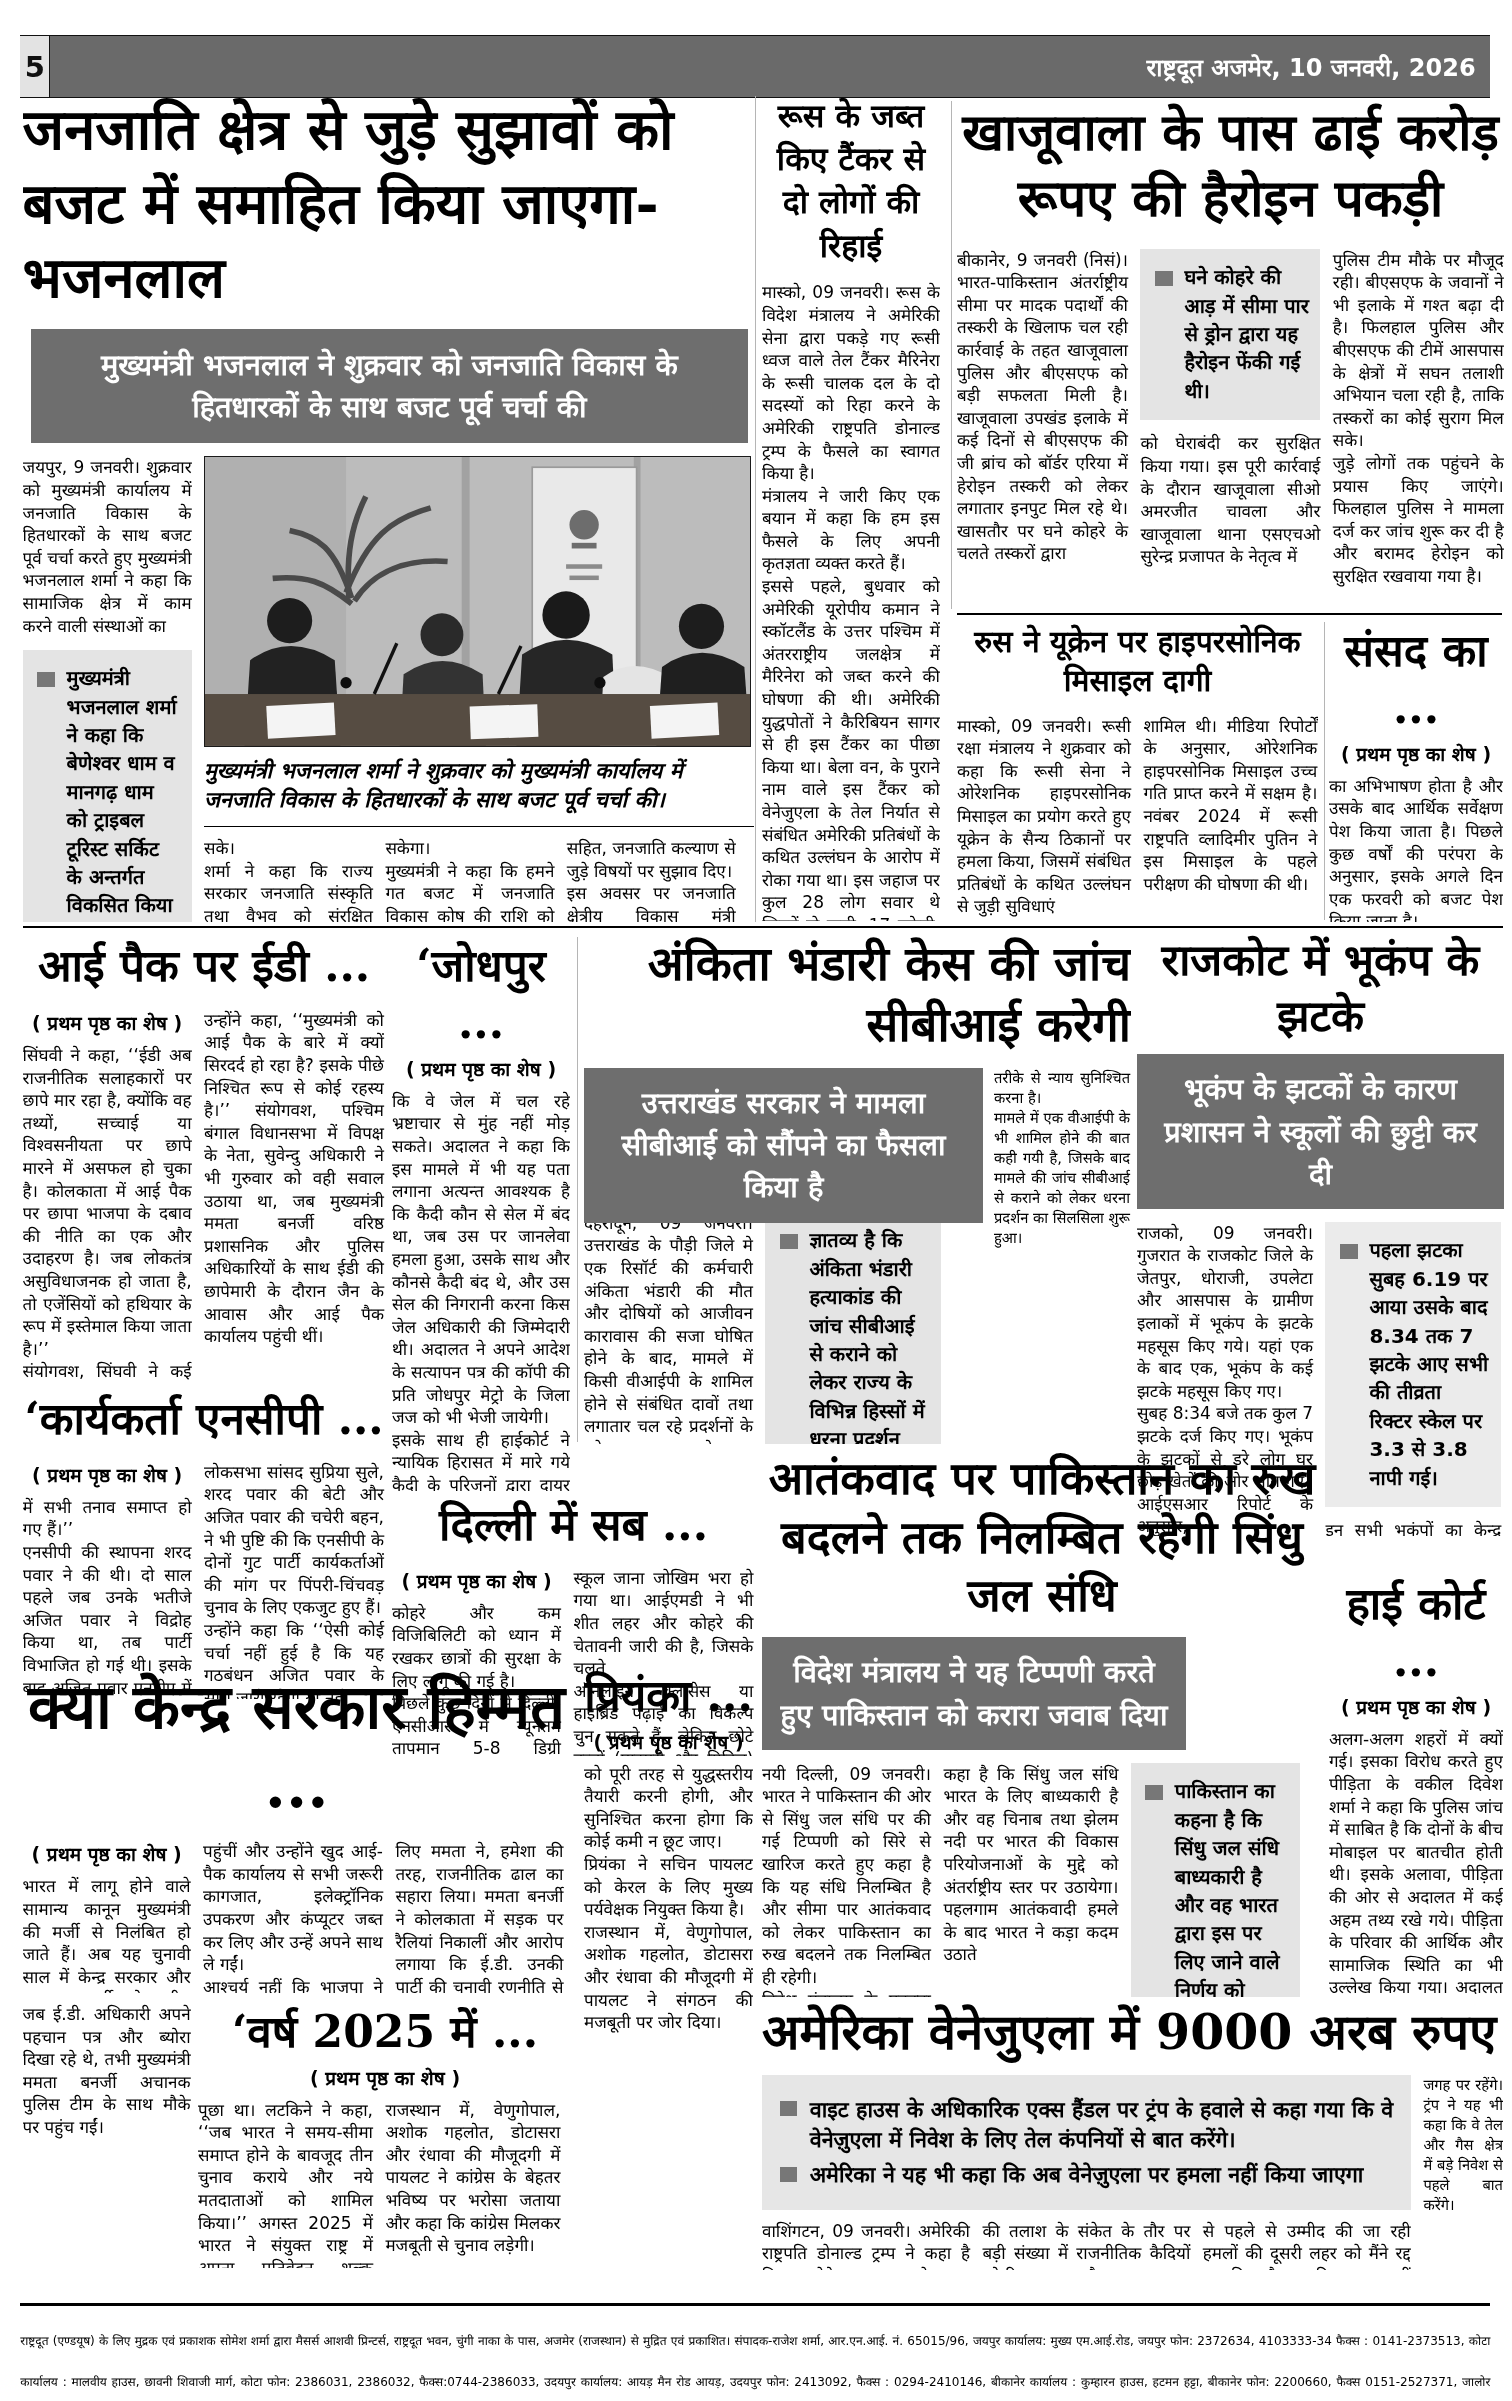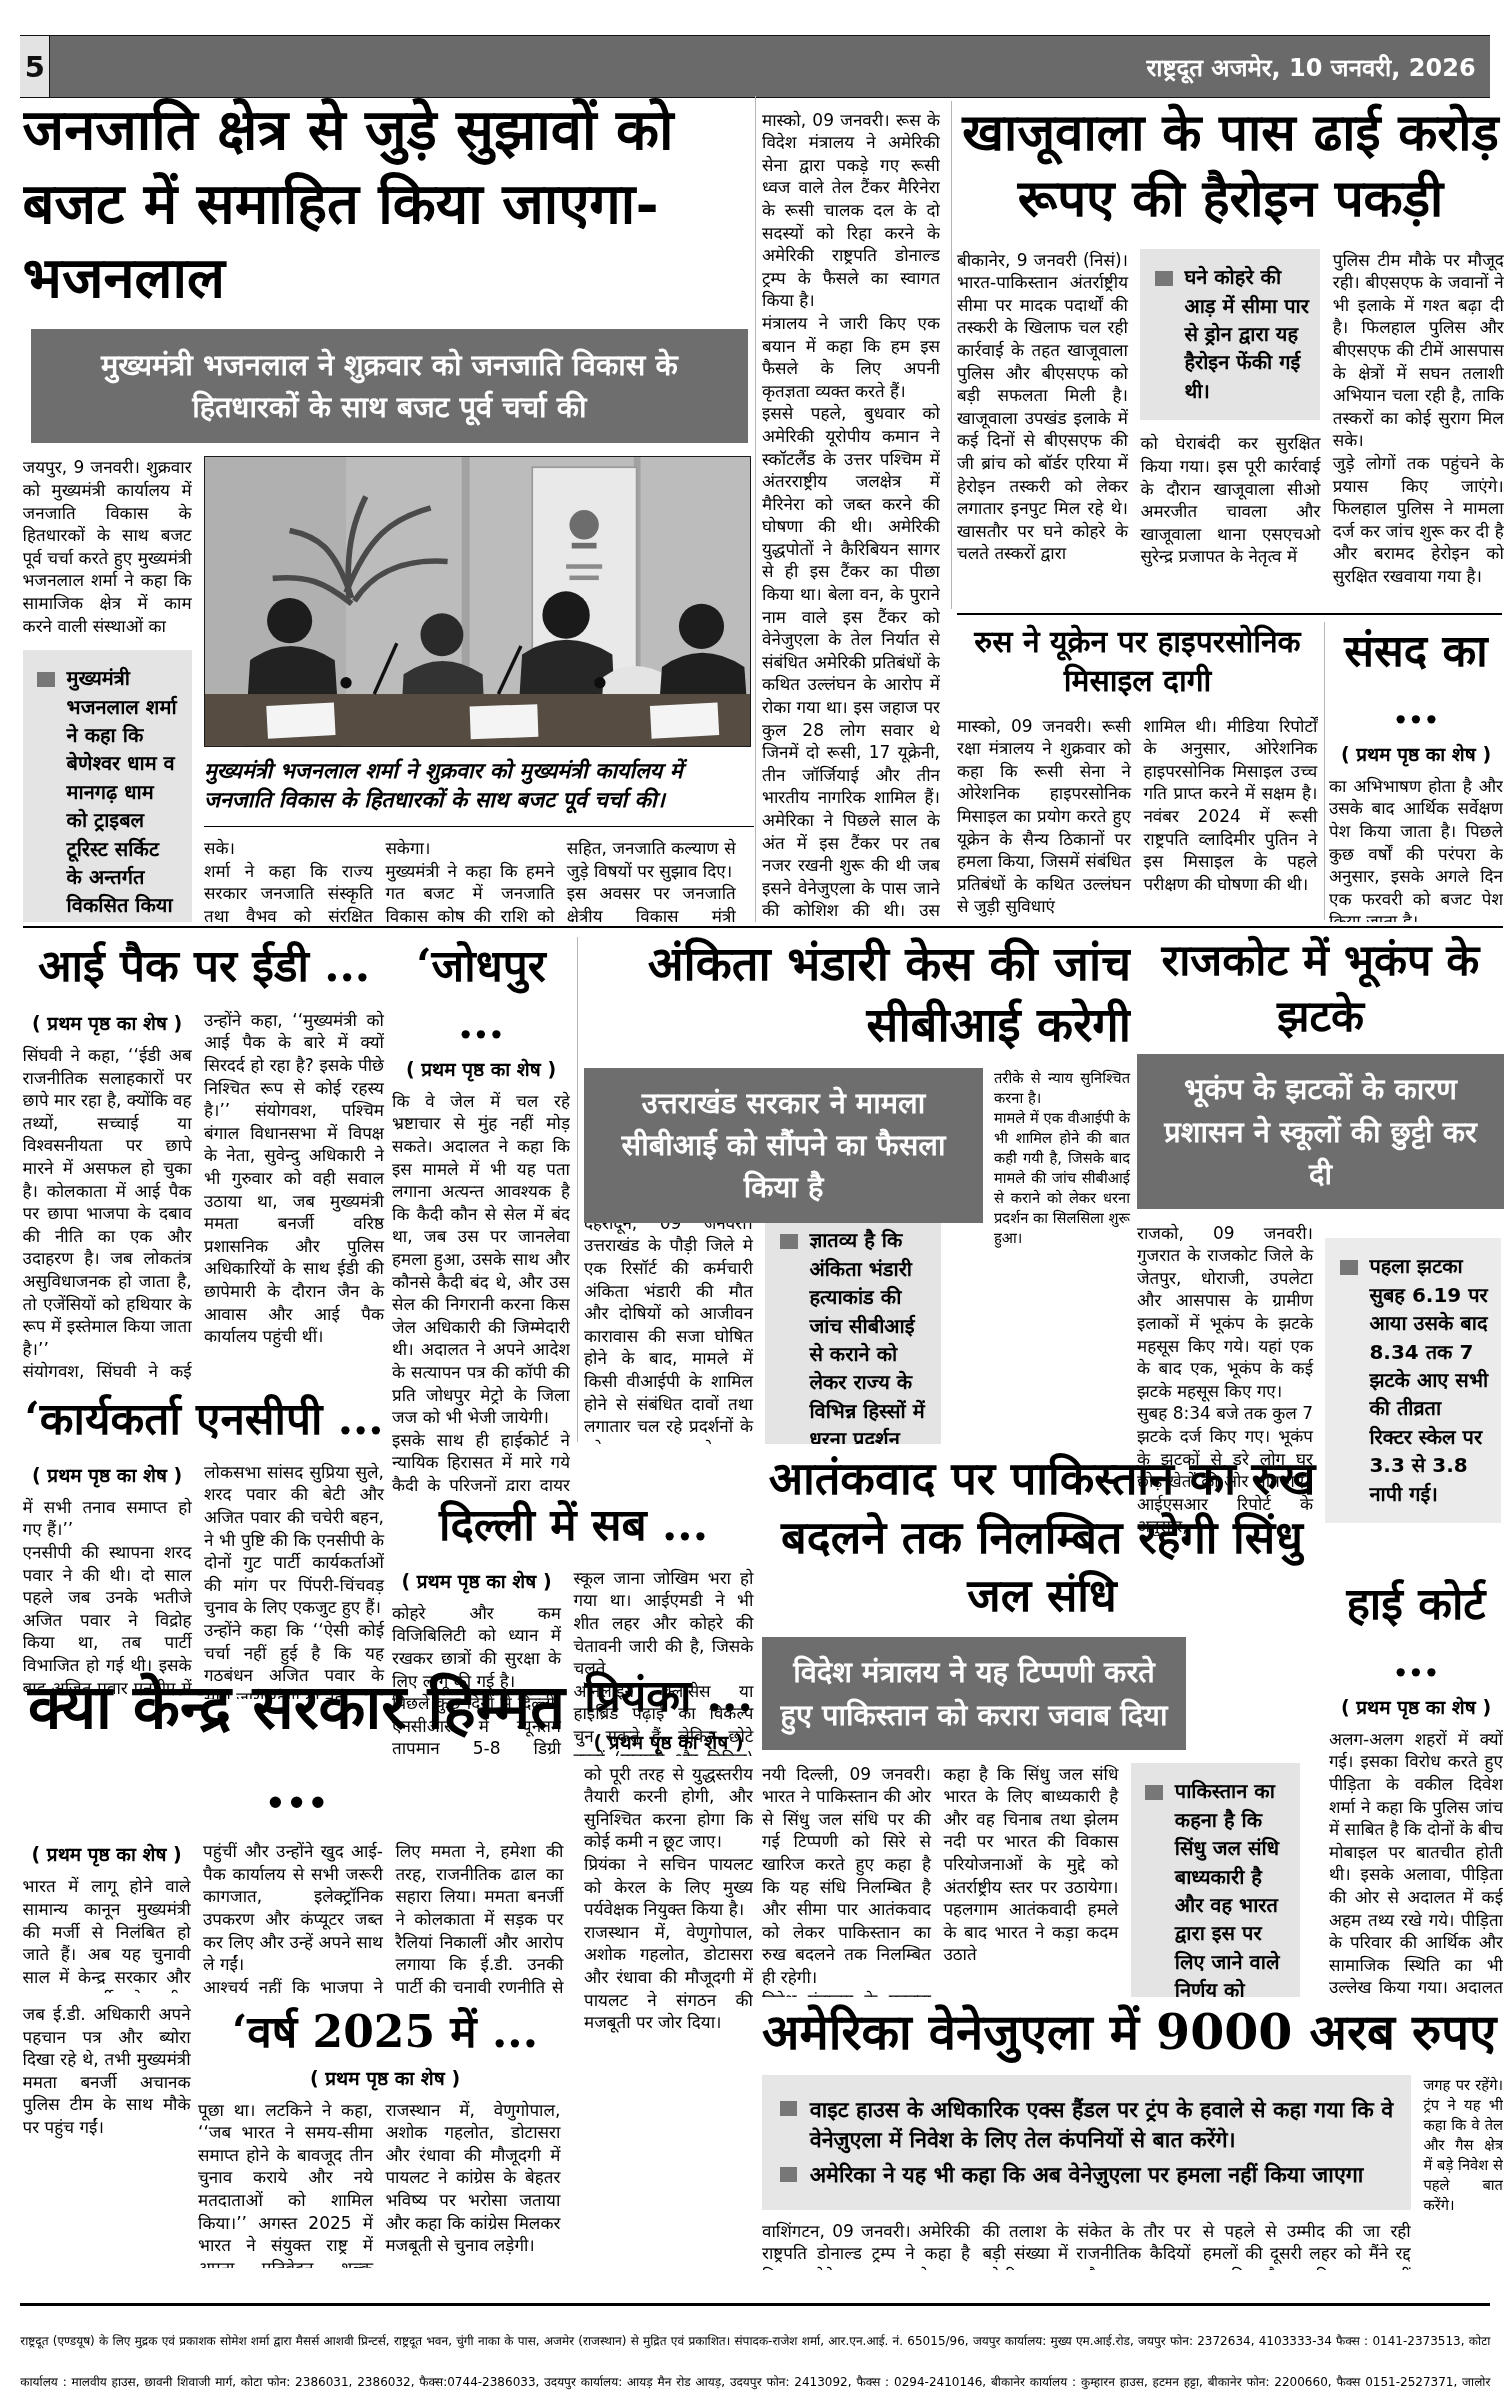--- a/index.html
+++ b/index.html
@@ -124,20 +124,21 @@
 मुख्यमंत्री ने कहा कि हमने गत बजट में जनजाति विकास कोष की राशि को एक हजार करोड़ रुपये से बढ़ाकर एक हजार 750 करोड़ रुपये करने की घोषणा की।
 बैठक में उदयपुर, डूंगरपुर, प्रतापगढ़, बांसवाड़ा, सलूंबर, बारां, सिरोही सहित, प्रदेश के विभिन्न जिलों के जनजाति कल्याण से जुड़े सामाजिक कार्यकर्ताओं और संस्थाओं ने जनजाति बाहुल्य क्षेत्रों में शिक्षा, चिकित्सा, आधारभूत संरचना, रोजगार, सिंचाई</p>
           <p class="body" style="width:169px">सहित, जनजाति कल्याण से जुड़े विषयों पर सुझाव दिए।
 इस अवसर पर जनजाति क्षेत्रीय विकास मंत्री बाबूलाल खराड़ी, अतिरिक्त मुख्य सचिव जल संसाधन अभय कुमार, अतिरिक्त मुख्य सचिव मुख्यमंत्री कार्यालय अखिल अरोड़ा, अतिरिक्त मुख्य सचिव जनजाति क्षेत्रीय विकास कुंजी लाल मीणा, प्रमुख शासन सचिव वित्त वैभव गालरिया सहित, संबंधित विभाग के वरिष्ठ अधिकारी एवं जनजाति क्षेत्र से जुड़े प्रतिनिधि उपस्थित थे।</p>
         </div>
       </div>
     </div>
   </section>
 
   <section class="abs art" style="left:762px;top:95px;width:178px;height:826px">
+    <h2 class="hl hl-sm">रूस के जब्त किए टैंकर से दो लोगों की रिहाई</h2>
     <p class="body" style="margin-top:13.6px">मास्को, 09 जनवरी। रूस के विदेश मंत्रालय ने अमेरिकी सेना द्वारा पकड़े गए रूसी ध्वज वाले तेल टैंकर मैरिनेरा के रूसी चालक दल के दो सदस्यों को रिहा करने के अमेरिकी राष्ट्रपति डोनाल्ड ट्रम्प के फैसले का स्वागत किया है।
 मंत्रालय ने जारी किए एक बयान में कहा कि हम इस फैसले के लिए अपनी कृतज्ञता व्यक्त करते हैं।</p>
     <p class="body">इससे पहले, बुधवार को अमेरिकी यूरोपीय कमान ने स्कॉटलैंड के उत्तर पश्चिम में अंतरराष्ट्रीय जलक्षेत्र में मैरिनेरा को जब्त करने की घोषणा की थी। अमेरिकी युद्धपोतों ने कैरिबियन सागर से ही इस टैंकर का पीछा किया था। बेला वन, के पुराने नाम वाले इस टैंकर को वेनेजुएला के तेल निर्यात से संबंधित अमेरिकी प्रतिबंधों के कथित उल्लंघन के आरोप में रोका गया था। इस जहाज पर कुल 28 लोग सवार थे जिनमें दो रूसी, 17 यूक्रेनी, तीन जॉर्जियाई और तीन भारतीय नागरिक शामिल हैं। अमेरिका ने पिछले साल के अंत में इस टैंकर पर तब नजर रखनी शुरू की थी जब इसने वेनेजुएला के पास जाने की कोशिश की थी। उस समय टैंकर के कप्तान ने अमेरिकी कोस्ट गार्ड की जहाज पर चढ़ने की मांग को ठुकरा दिया था और अटलांटिक महासागर की ओर अपना रास्ता बदल लिया था।</p>
   </section>
 
   <section class="abs art" style="left:957px;top:99px;width:547px;height:511px">
     <h1 class="hl hl-lg">खाजूवाला के पास ढाई करोड़ रूपए की हैरोइन पकड़ी</h1>
     <div class="row" style="margin-top:17px">
       <p class="body" style="width:171px">बीकानेर, 9 जनवरी (निसं)। भारत-पाकिस्तान अंतर्राष्ट्रीय सीमा पर मादक पदार्थों की तस्करी के खिलाफ चल रही कार्रवाई के तहत खाजूवाला पुलिस और बीएसएफ को बड़ी सफलता मिली है। खाजूवाला उपखंड इलाके में कई दिनों से बीएसएफ की जी ब्रांच को बॉर्डर एरिया में हेरोइन तस्करी को लेकर लगातार इनपुट मिल रहे थे। खासतौर पर घने कोहरे के चलते तस्करों द्वारा</p>
       <div style="width:180px;flex:none">
@@ -216,21 +217,21 @@
   <section class="abs art" style="left:1137px;top:933px;width:367px;height:603px">
     <h2 class="hl hl-md" style="font-size:43px">राजकोट में भूकंप के झटके</h2>
     <div class="subhead-box" style="margin-top:9px">
       <span>भूकंप के झटकों के कारण प्रशासन ने स्कूलों की छुट्टी कर दी</span>
     </div>
     <div class="row" style="margin-top:12.4px">
       <p class="body" style="width:176px">राजको, 09 जनवरी। गुजरात के राजकोट जिले के जेतपुर, धोराजी, उपलेटा और आसपास के ग्रामीण इलाकों में भूकंप के झटके महसूस किए गये। यहां एक के बाद एक, भूकंप के कई झटके महसूस किए गए।
 सुबह 8:34 बजे तक कुल 7 झटके दर्ज किए गए। भूकंप के झटकों से डरे लोग घर छोड़ खेतों की ओर भाग गए।
 आईएसआर रिपोर्ट के अनुसार,</p>
       <div style="width:176px;flex:none">
-        <div class="quote-box" style="margin-top:16px;background:#ebebeb">
+        <div class="quote-box" style="margin-top:0;background:#ebebeb">
           <span class="sq"></span>
           <div class="qt">पहला झटका सुबह 6.19 पर आया उसके बाद 8.34 तक 7 झटके आए सभी की तीव्रता रिक्टर स्केल पर 3.3 से 3.8 नापी गई।</div>
         </div>
         <p class="body">इन सभी भूकंपों का केन्द्र मुख्य रूप से उपलेटा से 27 से 30 किलोमीटर दूर पश्चिम-उत्तरपूर्व (ईएनई) दिशा में दर्ज किया गया। भूकंप की गहराई जमीन से 6.1 किलोमीटर से 13.6 किलोमीटर के बीच थी। इससे पहले, कल रात 8:43 बजे इसी क्षेत्र में 3.3 तीव्रता का भूकंप महसूस किया गया था।
 लगातार आ रहे भूकंप के झटकों के कारण, जेतपुर, धोराजी और उपलेटा तहसीलों के ग्रामीण इलाकों में लोग खुद को सुरक्षित करने के लिए घरों में रहने के बजाय सड़कों और खेतों में निकल आए। हालांकि, राहत की बात यह है कि इससे अब तक किसी तरह के जानमाल के नुकसान की कोई खबर नहीं है। स्थानीय प्रशासन स्थिति पर लगातार नजर बनाए हुए है।</p>
       </div>
     </div>
   </section>
 
   <section class="abs art" style="left:22.6px;top:1390px;width:363px;height:309px">

